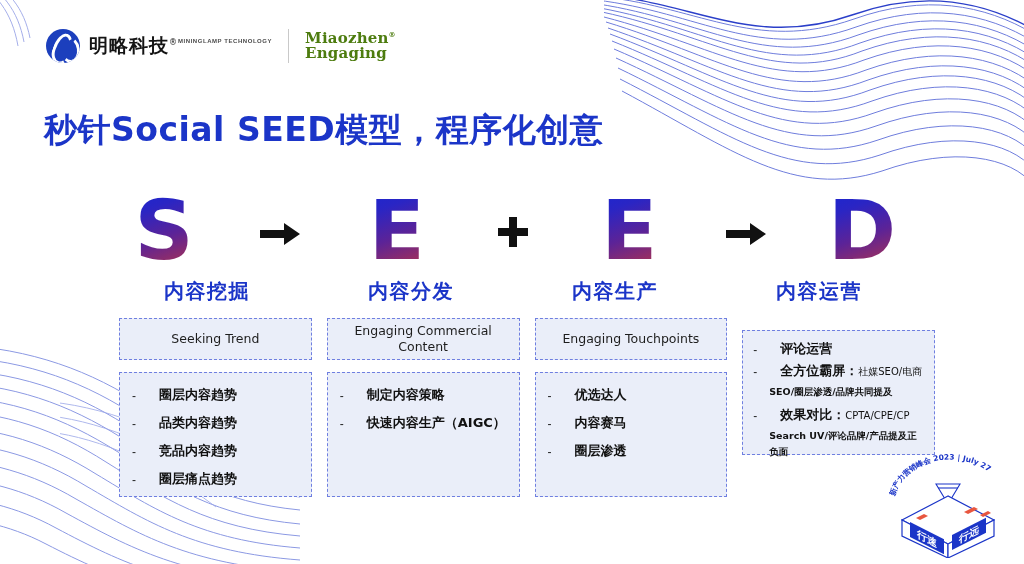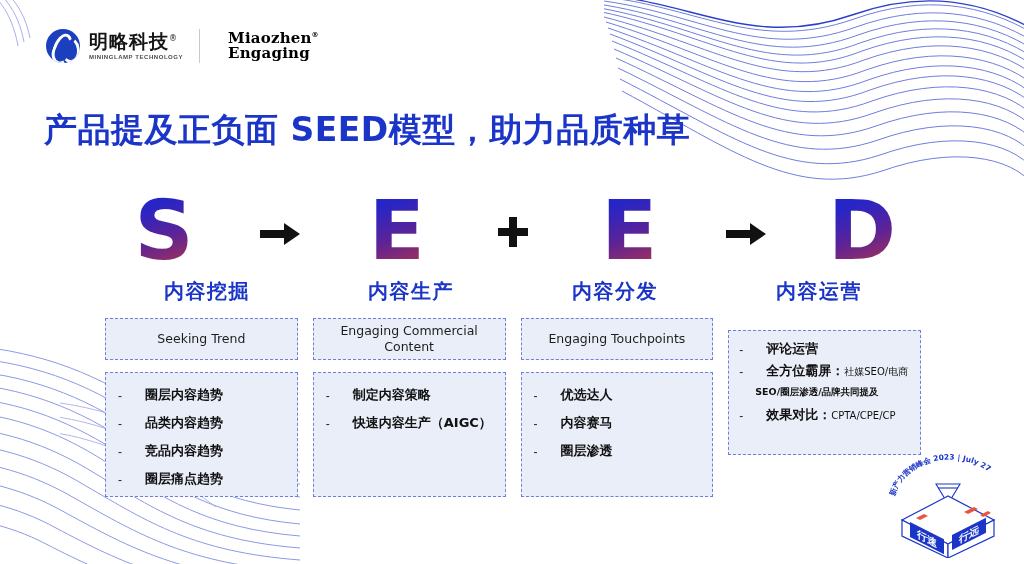--- a/index.html
+++ b/index.html
@@ -41,38 +41,37 @@
     width:13px; height:26px; border-radius:50% 50% 50% 50%/60% 60% 40% 40%;
     border:3px solid #ffffff; border-right-color:transparent;
     transform:rotate(18deg);
   }
   .logo-glyph::after{
     content:""; position:absolute; left:14px; top:8px;
     width:14px; height:20px; border-radius:50%;
     border:3px solid #ffffff; border-left-color:transparent; border-top-color:transparent;
     transform:rotate(-8deg);
   }
-  .logo-cn-wrap { display:flex; flex-direction:column; justify-content:flex-end; }
+  .logo-cn-wrap { display:flex; flex-direction:row; justify-content:flex-end; }
   .logo-cn {
     font-size:19px; font-weight:700; color:#141414;
     letter-spacing:1px; line-height:1.05; position:relative;
     font-family:"DejaVu Sans","Liberation Sans",sans-serif;
   }
   .logo-cn sup { font-size:8px; vertical-align:super; font-weight:400; }
   .logo-en {
     font-size:6px; color:#4a4a4a; letter-spacing:.55px;
     margin-top:2px; font-weight:600; transform:scaleY(.92);
     transform-origin:left top;
   }
   .logo-divider { width:1px; height:34px; background:#c9c9c9; }
   .logo-mz {
-    color:#000000; line-height:1.02; font-size:15px; font-weight:600;
+    color:#4d7c0f; line-height:1.02; font-size:15px; font-weight:600;
     font-family:"DejaVu Serif","Liberation Serif",serif;
     letter-spacing:.2px;
-    margin-left:12px;
   }
   .logo-mz .l2 { display:block; }
   .logo-mz sup { font-size:7px; }
 
   
   #page-title {
     position:absolute; left:44px; top:108px;
     font-size:33px; font-weight:700; color:#1b35c8;
     letter-spacing:.5px; white-space:nowrap;
     font-family:"DejaVu Sans","Liberation Sans",sans-serif;
@@ -105,21 +104,21 @@
   }
   .col-label {
     flex:1 1 0; text-align:center;
     font-size:20px; font-weight:700; color:#1b35c8;
     letter-spacing:1.5px;
     font-family:"DejaVu Sans","Liberation Sans",sans-serif;
   }
 
   
   #cards {
-    position:absolute; left:105px; top:318px; width:816px;
+    position:absolute; left:119px; top:318px; width:816px;
     display:flex; gap:15px;
   }
   .col { flex:1 1 0; display:flex; flex-direction:column; }
   .card-head {
     height:42px; border:1.4px dashed #6f7fe0; background:#eaeef9;
     display:flex; align-items:center; justify-content:center;
     text-align:center; padding:2px 8px;
     font-size:12.5px; color:#1d1d1d; line-height:1.25;
     font-family:"DejaVu Sans","Liberation Sans",sans-serif;
   }
@@ -233,21 +232,21 @@
         <div class="logo-en">MININGLAMP TECHNOLOGY</div>
       </div>
     </div>
     <div class="logo-divider"></div>
     <div class="logo-mz">
       <span>Miaozhen</span><sup>®</sup>
       <span class="l2">Engaging</span>
     </div>
   </div>
 
-  <div id="page-title">产品提及正负面 SEED模型，助力品质种草</div>
+  <div id="page-title">秒针Social SEED模型，程序化创意</div>
 
   <div id="seed-row">
     <div class="seed-letter">S</div>
     <div class="seed-op">
       <svg width="44" height="26" viewBox="0 0 44 26">
           <path d="M2 9 H26 V2 L42 13 L26 24 V17 H2 Z" fill="#111111"></path>
         </svg>
     </div>
     <div class="seed-letter">E</div>
     <div class="seed-op">
@@ -259,22 +258,22 @@
     <div class="seed-op">
       <svg width="44" height="26" viewBox="0 0 44 26">
           <path d="M2 9 H26 V2 L42 13 L26 24 V17 H2 Z" fill="#111111"></path>
         </svg>
     </div>
     <div class="seed-letter">D</div>
   </div>
 
   <div id="label-row">
     <div class="col-label">内容挖掘</div>
+    <div class="col-label">内容分发</div>
     <div class="col-label">内容生产</div>
-    <div class="col-label">内容分发</div>
     <div class="col-label">内容运营</div>
   </div>
 
   <div id="cards">
 
     <div class="col">
       <div class="card-head">Seeking Trend</div>
       <div class="card-body">
         <div class="bullet-row">
           <span class="dash">-</span>
@@ -335,20 +334,21 @@
         </div>
         <div class="bullet-row">
           <span class="dash">-</span>
           <span class="bullet-txt"><span>全方位霸屏：</span><span class="sm">社媒SEO/电商</span></span>
         </div>
         <div class="wrap-line">SEO/圈层渗透/品牌共同提及</div>
         <div class="bullet-row" style="margin-top:5px;">
           <span class="dash">-</span>
           <span class="bullet-txt"><span>效果对比：</span><span class="sm">CPTA/CPE/CP</span></span>
         </div>
+        <div class="wrap-line">Search UV/评论品牌/产品提及正负面</div>
       </div>
     </div>
 
   </div>
 
   <div id="badge">
     <svg viewBox="0 0 136 118" fill="none">
       <defs>
         <path id="arcpath" d="M 14 62 A 56 44 0 0 1 124 52"></path>
       </defs>

